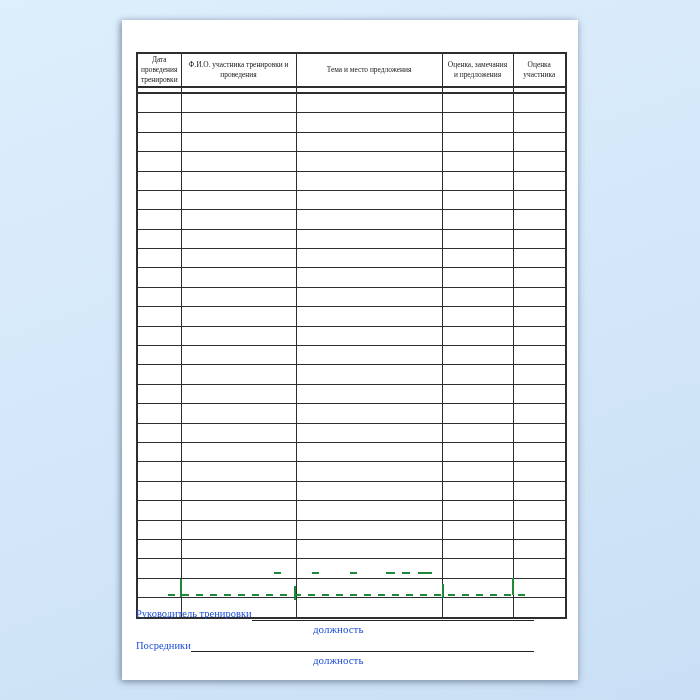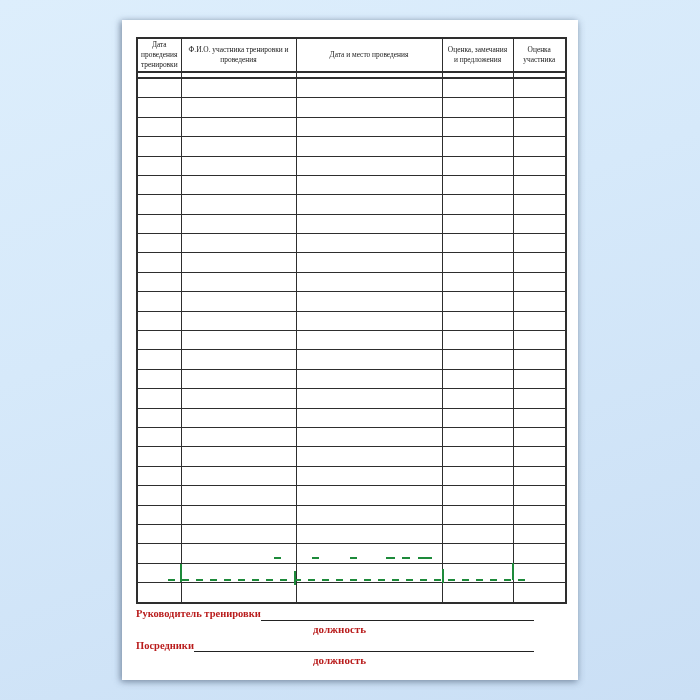--- a/index.html
+++ b/index.html
@@ -11,21 +11,21 @@
     position: relative; width: 700px; height: 700px;
     background: linear-gradient(160deg, #ddeefc 0%, #d6e9fa 40%, #cadff5 100%);
   }
   .page {
     position: absolute; left: 122px; top: 20px;
     width: 456px; height: 660px;
     background: #ffffff;
     box-shadow: -2px 1px 6px rgba(96,115,140,0.55), 0 2px 7px rgba(96,115,140,0.45);
   }
   .table-wrap {
-    position: absolute; left: 14px; top: 17px; width: 429px;
+    position: absolute; left: 14px; top: 32px; width: 429px;
   }
   table.log {
     width: 429px; border-collapse: collapse; table-layout: fixed;
     border: 2px solid #2e2e2e;
   }
   table.log th, table.log td {
     border: 1px solid #2e2e2e;
     padding: 0; margin: 0;
     color: #1b1b1b;
   }
@@ -53,22 +53,21 @@
     background: repeating-linear-gradient(90deg, var(--grn) 0 7px, transparent 7px 14px);
   }
   .gtick { width: 2px; background: var(--grn); }
   .gtick.t1 { left: 44px;  top: 527px; height: 18px; }
   .gtick.t2 { left: 158px; top: 534px; height: 14px; }
   .gtick.t3 { left: 306px; top: 532px; height: 14px; }
   .gtick.t4 { left: 376px; top: 526px; height: 17px; }
   
   .footer {
     position: absolute; left: 14px; top: 588px; width: 398px;
-    color: #b91c1c;
-    font-weight: bold;
+    color: #1d4ed8;
   }
   .sig-row {
     display: flex; align-items: flex-end;
     font-size: 10.5px; line-height: 1.2; white-space: nowrap;
   }
   .sig-line { flex: 1 1 auto; border-bottom: 1px solid #222; height: 12px; }
   .sub-label {
     font-size: 11px; margin: 2px 0 3px 177px; line-height: 1.2;
   }
   .sig-row.second { margin-top: 2px; }
@@ -85,21 +84,21 @@
           <col style="width:44px">
             <col style="width:115px">
             <col style="width:146px">
             <col style="width:71px">
             <col style="width:53px">
         </colgroup>
         <thead>
           <tr>
             <th>Дата проведения тренировки</th>
             <th>Ф.И.О. участника тренировки и проведения</th>
-            <th>Дата и место проведения</th>
+            <th>Тема и место предложения</th>
             <th>Оценка, замечания и предложения</th>
             <th>Оценка участника</th>
           </tr>
           <tr class="spacer">
             <td></td>
               <td></td>
               <td></td>
               <td></td>
               <td></td>
           </tr>

